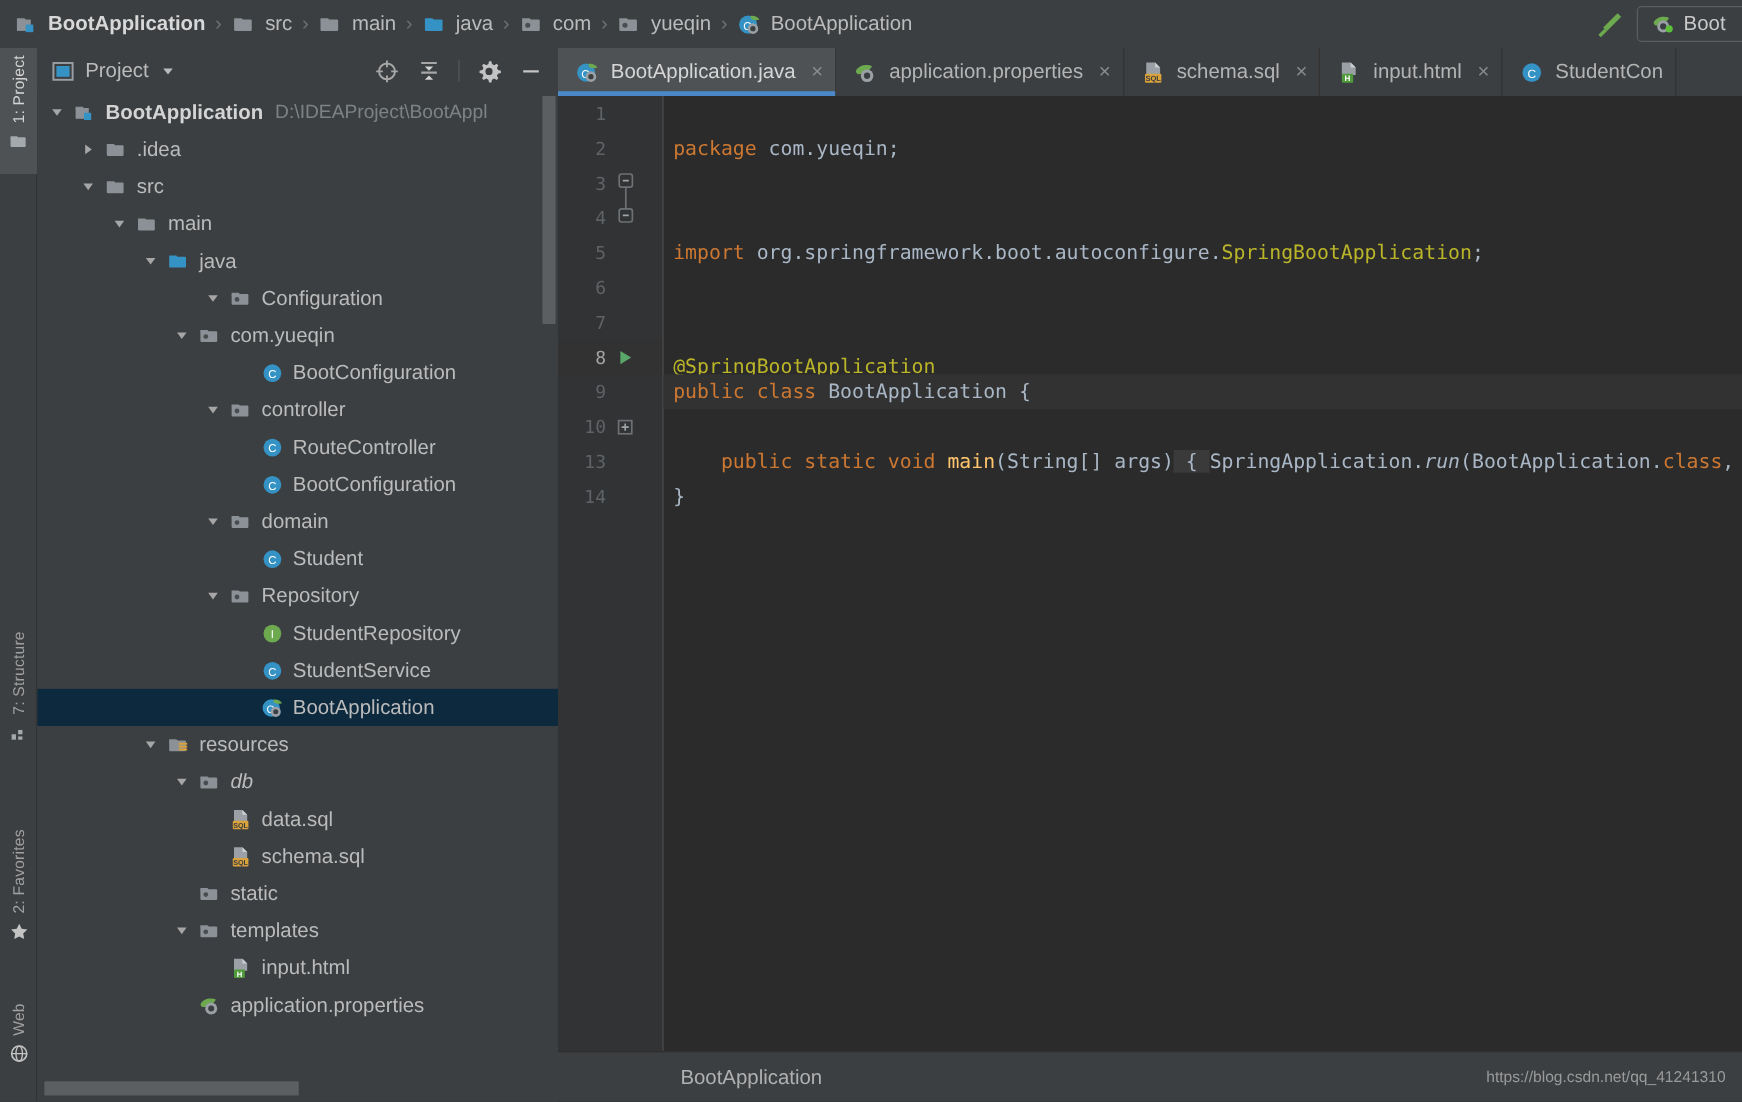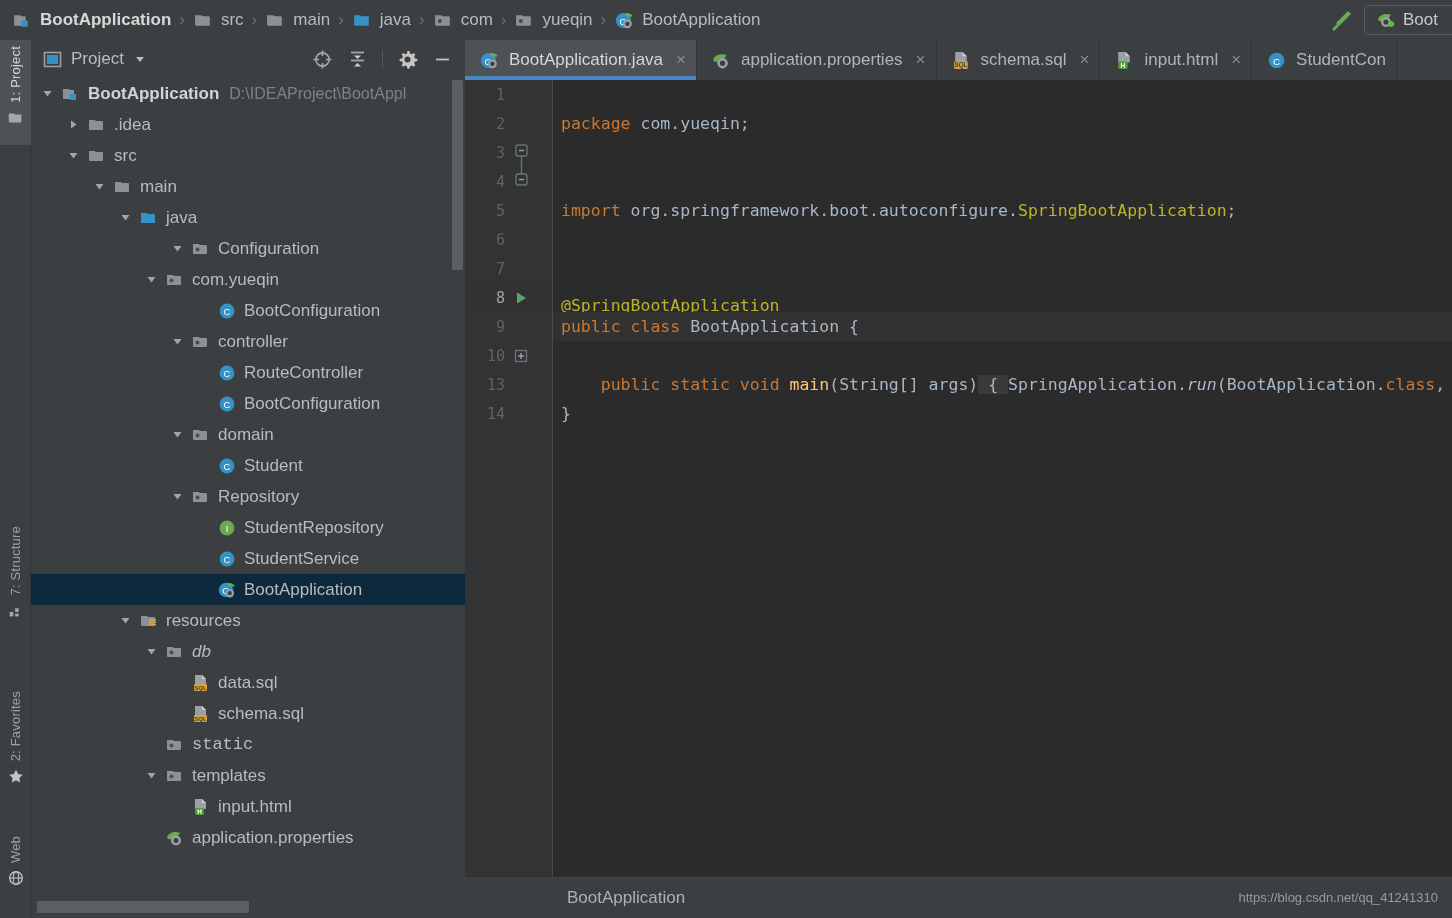--- a/index.html
+++ b/index.html
@@ -533,21 +533,21 @@
           <div class="row" style="padding-left: 138px;">
             <span class="twisty"></span>
             <span class="ico" style="margin-left: 5px;"><svg viewBox="0 0 20 20" width="20" height="20">
                 <path d="M4 2 h7 l4 4 v6 H4 Z" fill="#9aa0a6"></path>
                 <path d="M11 2 v4 h4 Z" fill="#c9ced1"></path>
                 <rect x="3" y="11" width="13" height="7" rx="1" fill="#d9a23b"></rect>
                 <text x="9.5" y="16.6" font-size="6" font-family="Liberation Sans, sans-serif" fill="#3c3f41" text-anchor="middle" font-weight="bold">SQL</text>
               </svg></span>
             <span class="rowlabel">schema.sql</span>
           </div>
-          <div class="row" style="padding-left: 112px; font-family: Liberation Mono, monospace;">
+          <div class="row" style="padding-left: 112px;">
             <span class="twisty"></span>
             <span class="ico" style="margin-left: 5px;"><svg viewBox="0 0 20 20" width="20" height="20">
                 <path d="M2 5 h6 l1.5 2 H2 Z" fill="#8b9196"></path>
                 <rect x="2" y="6" width="14" height="9" rx="1" fill="#8b9196"></rect>
                 <circle cx="6.5" cy="10.5" r="2" fill="#4a4d4f"></circle>
               </svg></span>
             <span class="rowlabel">static</span>
           </div>
           <div class="row" style="padding-left: 112px;">
             <span class="twisty">

